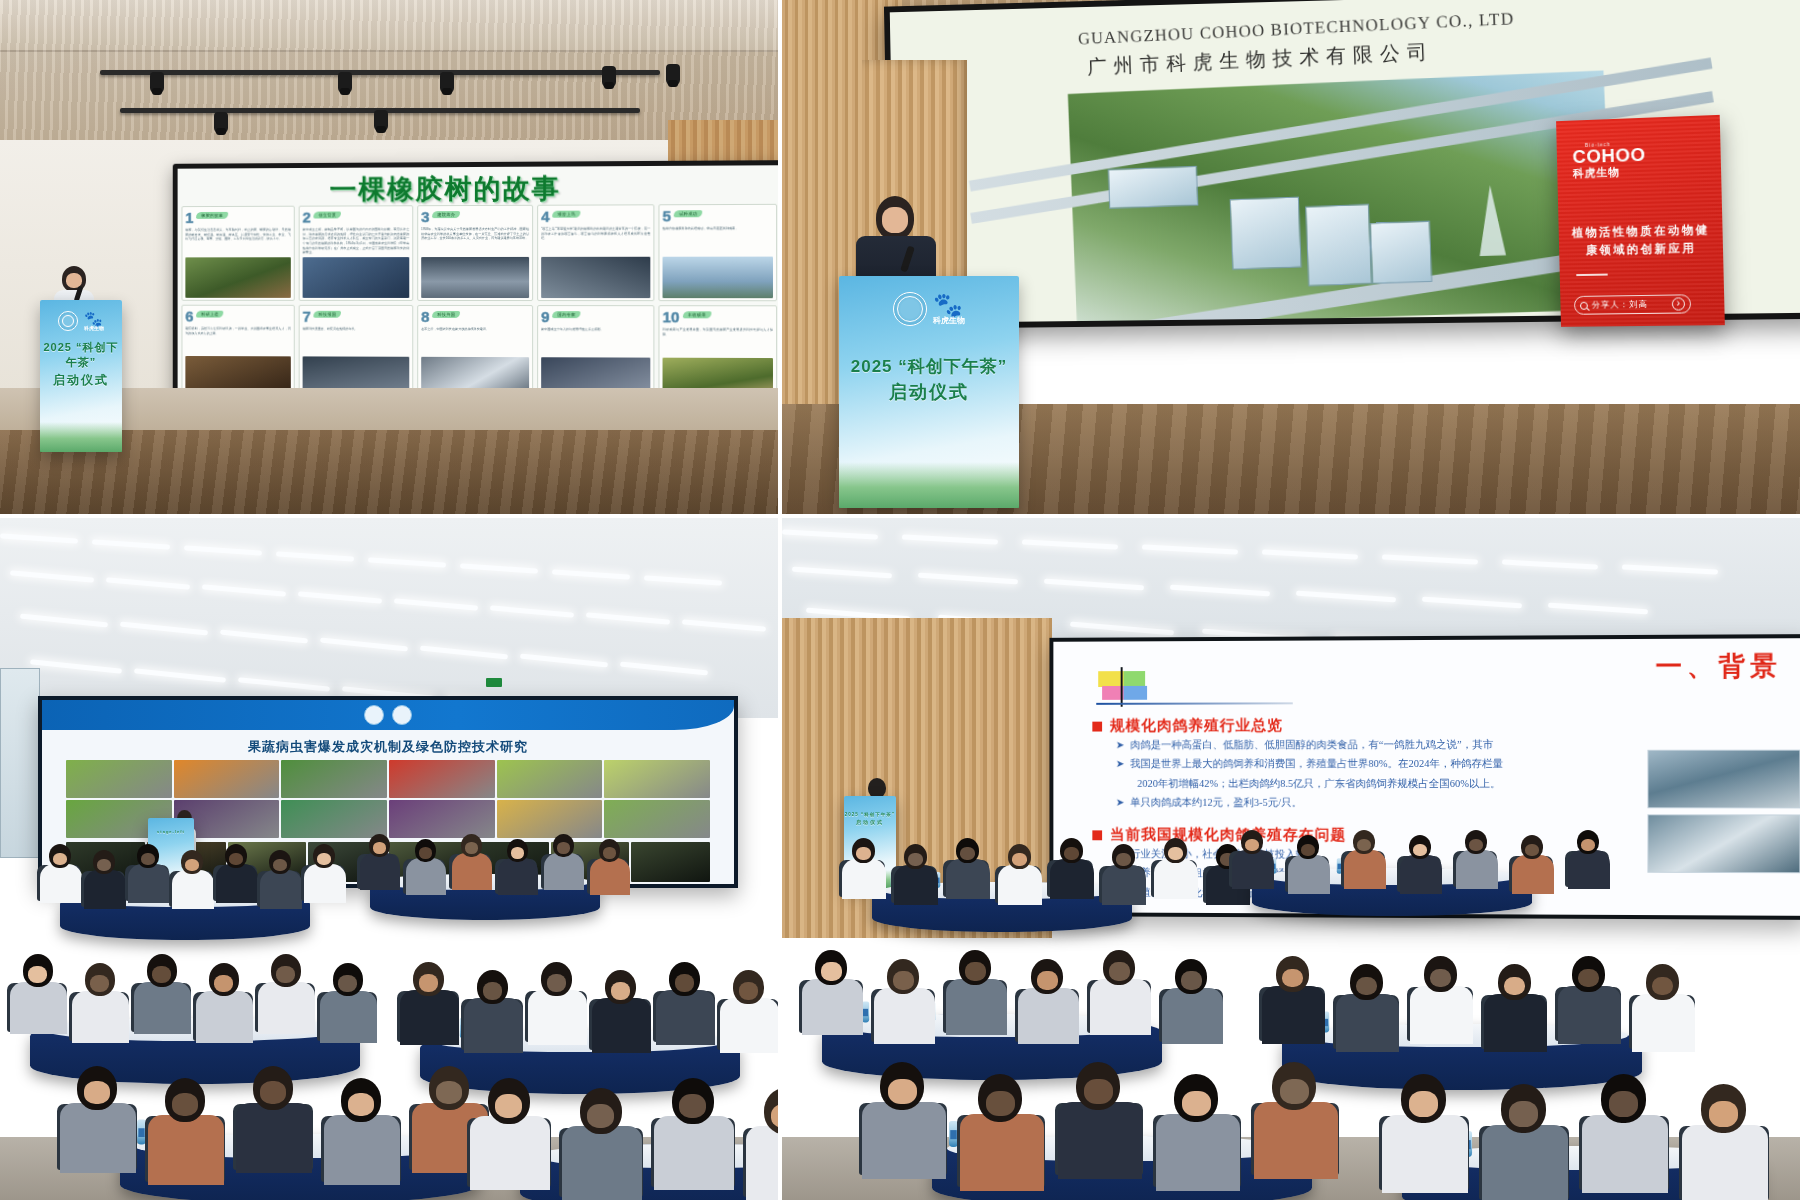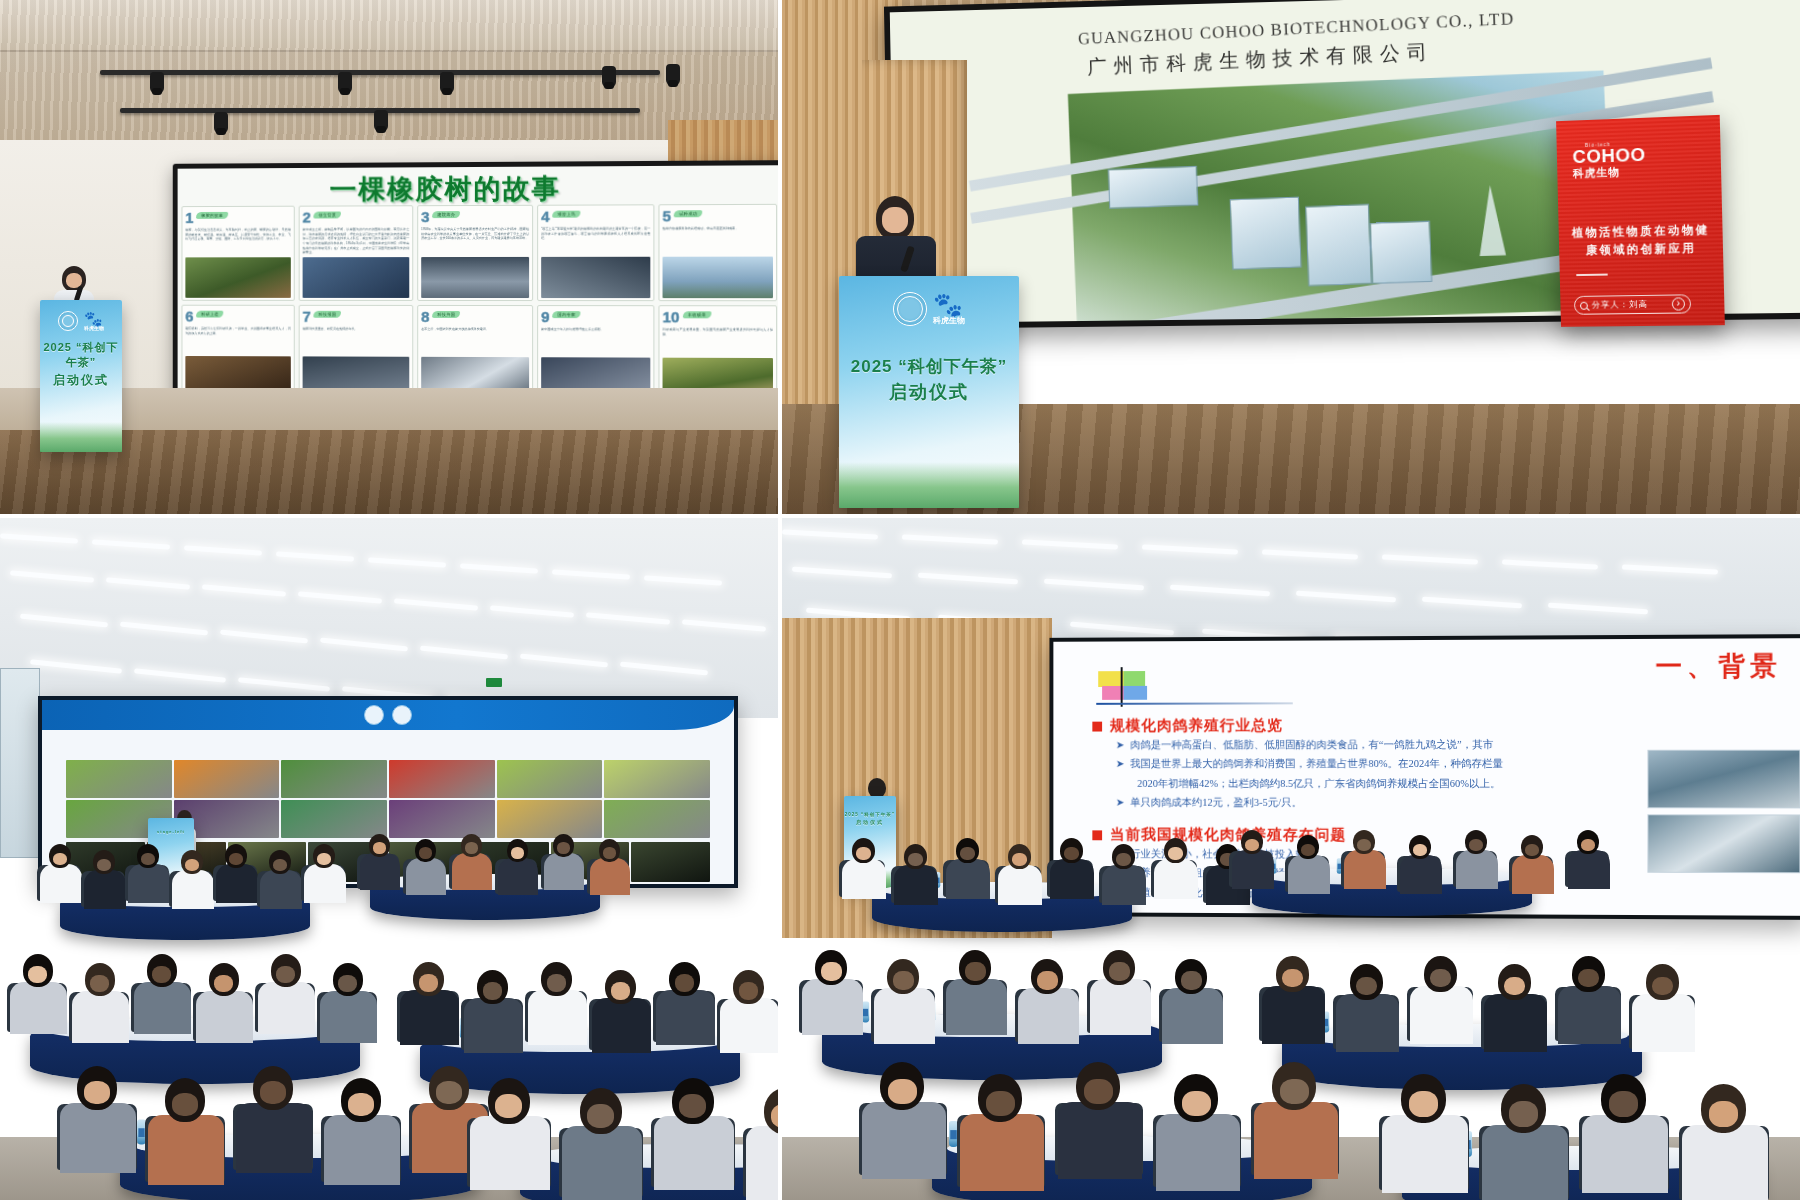--- a/index.html
+++ b/index.html
@@ -498,20 +498,21 @@
       <div class="gwall" style="left:0;top:150px;width:40px;height:190px;"></div>
       <div class="exitsign" style="left:486px;top:160px;"></div>
 
       <div class="bl-screen">
         <div class="bl-hdr">
           <div class="row">
             <div class="lg"></div>
             <div class="lg"></div>
           </div>
         </div>
+        <div class="bl-title">果蔬病虫害爆发成灾机制及绿色防控技术研究</div>
         <div class="veg-grid" id="veg-grid">
             <div class="veg" style="background: linear-gradient(150deg, rgb(127, 176, 74), rgba(0, 0, 0, 0.45));"></div>
             <div class="veg" style="background: linear-gradient(150deg, rgb(224, 135, 42), rgba(0, 0, 0, 0.45));"></div>
             <div class="veg" style="background: linear-gradient(150deg, rgb(79, 143, 60), rgba(0, 0, 0, 0.45));"></div>
             <div class="veg" style="background: linear-gradient(150deg, rgb(207, 58, 44), rgba(0, 0, 0, 0.45));"></div>
             <div class="veg" style="background: linear-gradient(150deg, rgb(157, 195, 79), rgba(0, 0, 0, 0.45));"></div>
             <div class="veg" style="background: linear-gradient(150deg, rgb(188, 210, 106), rgba(0, 0, 0, 0.45));"></div>
             <div class="veg" style="background: linear-gradient(150deg, rgb(104, 166, 63), rgba(0, 0, 0, 0.45));"></div>
             <div class="veg" style="background: linear-gradient(150deg, rgb(91, 63, 110), rgba(0, 0, 0, 0.45));"></div>
             <div class="veg" style="background: linear-gradient(150deg, rgb(63, 143, 85), rgba(0, 0, 0, 0.45));"></div>

